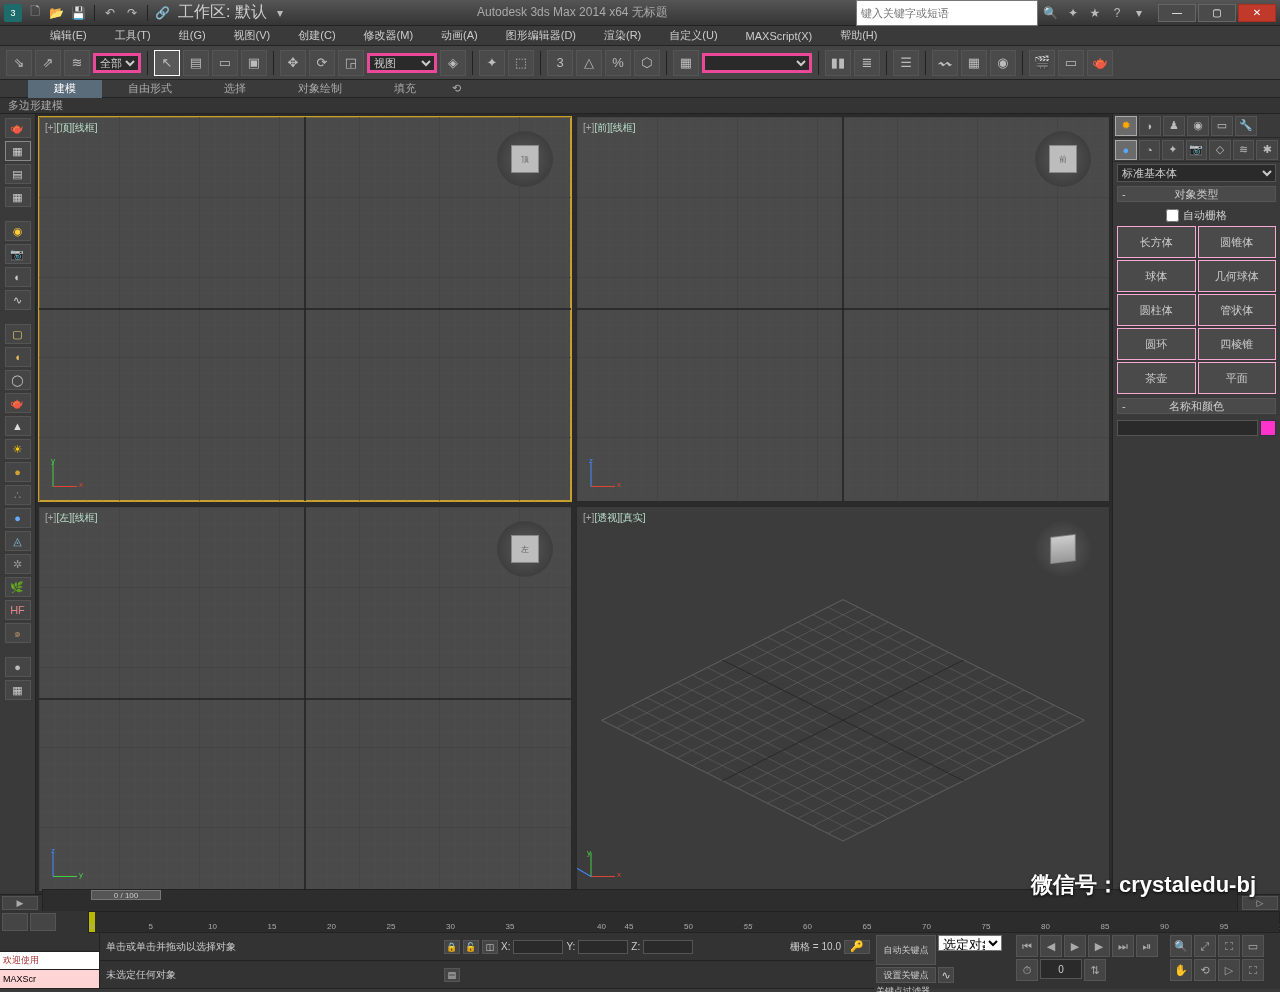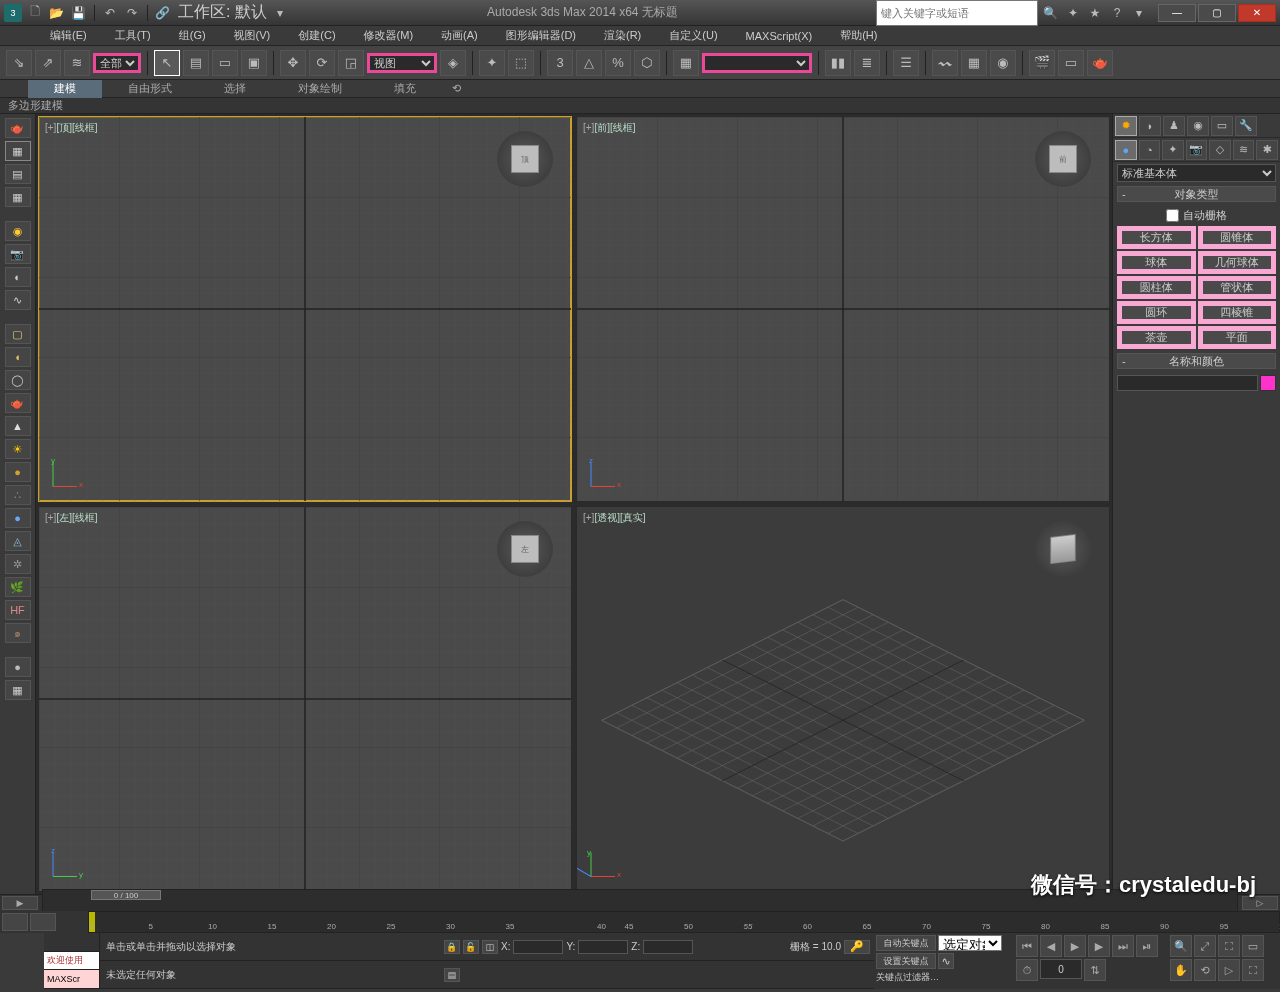--- a/index.html
+++ b/index.html
@@ -4,21 +4,21 @@
 <style>
   *{margin:0;padding:0;box-sizing:border-box;font-family:"Microsoft YaHei",Arial,sans-serif;}
   html,body{width:1280px;height:992px;background:#3c3c3c;color:#ccc;font-size:11px;overflow:hidden;}
   
   .titlebar{height:26px;background:linear-gradient(#555,#353535);display:flex;align-items:center;gap:4px;padding:0 4px;border-bottom:1px solid #222;}
   .titlebar .logo{width:18px;height:18px;background:#1e6b6b;border-radius:2px;display:flex;align-items:center;justify-content:center;font-size:9px;color:#fff;}
   .titlebar .ico{width:18px;height:18px;display:flex;align-items:center;justify-content:center;font-size:12px;color:#bbb;cursor:pointer;}
   .titlebar .sep{width:1px;height:16px;background:#222;margin:0 2px;}
   .titlebar .ws-label{color:#ccc;font-size:16px;margin-left:2px;}
   .titlebar .title{flex:1;text-align:center;color:#aaa;font-size:12px;}
-  .titlebar .search{width:162px;height:18px;background:#fff;color:#888;border:1px solid #777;font-size:11px;padding:12px 4px;}
+  .titlebar .search{width:182px;height:18px;background:#fff;color:#888;border:1px solid #777;font-size:11px;padding:12px 4px;}
   .titlebar .winbtns{display:flex;gap:2px;margin-left:6px;}
   .titlebar .wbtn{width:38px;height:18px;display:flex;align-items:center;justify-content:center;border:1px solid #666;background:#4a4a4a;color:#fff;font-size:10px;cursor:pointer;}
   .titlebar .wbtn.close{background:#c0392b;border-color:#a53022;}
   
   .menubar{height:20px;background:#3a3a3a;display:flex;align-items:center;padding:0 36px;gap:0;border-bottom:1px solid #222;}
   .menubar .mi{padding:0 14px;height:20px;display:flex;align-items:center;color:#ccc;cursor:pointer;font-size:11px;}
   
   .maintb{height:34px;background:#444;display:flex;align-items:center;gap:3px;padding:0 6px;border-bottom:1px solid #222;}
   .maintb .tbtn{width:26px;height:26px;border:1px solid #555;background:#4a4a4a;display:flex;align-items:center;justify-content:center;color:#bbb;font-size:13px;cursor:pointer;}
   .maintb .tbtn.active{border:1px solid #fff;background:#5a5a5a;}
@@ -58,39 +58,39 @@
   .cmdpanel .cprow{height:24px;display:flex;align-items:center;gap:2px;padding:0 2px;border-bottom:1px solid #2a2a2a;}
   .cmdpanel .cpb{width:22px;height:20px;border:1px solid #555;background:#454545;display:flex;align-items:center;justify-content:center;font-size:11px;cursor:pointer;color:#bbb;}
   .cmdpanel .cpb.active{background:#6b6b6b;border-color:#aaa;}
   .cmdpanel select{width:calc(100% - 8px);margin:2px 4px;height:18px;background:#2a2a2a;color:#ccc;border:1px solid #555;font-size:11px;}
   .cmdpanel .rollouthdr{height:16px;background:#4a4a4a;color:#ccc;display:flex;align-items:center;padding:0 4px;border:1px solid #555;margin:2px 4px;font-size:11px;justify-content:center;position:relative;cursor:pointer;}
   .cmdpanel .rollouthdr .tog{position:absolute;left:4px;}
   .cmdpanel .rollbody{padding:2px 4px;}
   .cmdpanel .chk{display:flex;justify-content:center;align-items:center;gap:4px;height:18px;color:#ccc;font-size:11px;}
   .cmdpanel .chk input{accent-color:#888;}
   .cmdpanel .btnrow{display:flex;gap:2px;margin-top:2px;}
-  .cmdpanel .obtn{flex:1;height:23px;background:#4a4a4a;border:5px solid #f9a8d4;color:#ccc;font-size:11px;display:flex;align-items:center;justify-content:center;cursor:pointer;}
+  .cmdpanel .obtn{flex:1;height:32px;background:#4a4a4a;border:1px solid #f9a8d4;color:#ccc;font-size:11px;display:flex;align-items:center;justify-content:center;cursor:pointer;}
   .cmdpanel .ncrow{display:flex;gap:2px;margin:4px 4px;}
   .cmdpanel .ncrow input{flex:1;height:16px;background:#2a2a2a;border:1px solid #555;color:#ccc;font-size:10px;padding:0 3px;}
   .cmdpanel .swatch{width:16px;height:16px;background:#ff33cc;border:1px solid #333;cursor:pointer;}
   
   .bottom{height:98px;background:#3a3a3a;border-top:1px solid #222;display:flex;flex-direction:column;}
   .trackbar{height:16px;display:flex;align-items:center;background:#333;}
   .trackbar .tplay{width:36px;height:14px;background:#444;border:1px solid #555;margin:0 2px;display:flex;align-items:center;justify-content:center;cursor:pointer;color:#aaa;font-size:9px;}
   .trackbar .tscroll{flex:1;height:28px;background:#2d2d2d;border:1px solid #222;position:relative;margin:0 2px;}
   .trackbar .tscroll .thn{position:absolute;left:48px;width:70px;height:10px;background:#555;border:1px solid #777;font-size:8px;color:#ccc;text-align:center;}
   .timeline{height:22px;display:flex;background:#333;}
   .timeline .tlpre{width:88px;display:flex;align-items:center;padding:0 2px;gap:2px;}
   .timeline .tlpre .mini{width:26px;height:18px;border:1px solid #555;background:#454545;cursor:pointer;}
   .timeline .tlticks{flex:1;position:relative;background:#2c2c2c;border:1px solid #222;}
   .timeline .tlticks .cur{position:absolute;left:0;top:0;width:6px;height:100%;background:#b8b800;}
   .timeline .tlticks .tk{position:absolute;bottom:1px;font-size:8px;color:#aaa;}
   .status{height:56px;display:flex;}
   .status .script{width:100px;display:flex;flex-direction:column;border-right:1px solid #222;}
-  .status .script .srow{flex:1;border-bottom:1px solid #222;font-size:9px;color:#aaa;display:flex;align-items:center;padding:0 3px;background:#333;margin-left:44px;}
+  .status .script .srow{flex:1;border-bottom:1px solid #222;font-size:9px;color:#aaa;display:flex;align-items:center;padding:0 3px;background:#333;}
   .status .prompt{width:340px;display:flex;flex-direction:column;}
   .status .prompt .prow{flex:1;border-bottom:1px solid #222;color:#ccc;font-size:10px;display:flex;align-items:center;padding:0 6px;background:#333;}
   .status .coords{flex:1;display:flex;flex-direction:column;}
   .status .coords .crow{flex:1;display:flex;align-items:center;gap:3px;padding:0 4px;background:#333;border-bottom:1px solid #222;font-size:10px;color:#ccc;}
   .status .coords .cin{width:50px;height:14px;background:#2a2a2a;border:1px solid #555;color:#ccc;font-size:9px;}
   .status .coords .lock{width:16px;height:14px;border:1px solid #555;background:#454545;display:flex;align-items:center;justify-content:center;font-size:9px;cursor:pointer;}
   .status .nav{width:210px;display:flex;flex-wrap:wrap;align-content:flex-start;gap:2px;padding:2px;background:#333;}
   .status .nav .nb{width:22px;height:22px;border:1px solid #555;background:#454545;cursor:pointer;display:flex;align-items:center;justify-content:center;font-size:11px;color:#aaa;}
   .status .anim{width:140px;display:flex;flex-wrap:wrap;align-content:flex-start;gap:2px;padding:2px;background:#333;font-size:9px;color:#ccc;}
   .status .anim .ab{width:22px;height:22px;border:1px solid #555;background:#454545;cursor:pointer;display:flex;align-items:center;justify-content:center;font-size:11px;}
@@ -433,21 +433,21 @@
           <input class="cin" style="">
         <span style="margin-left:auto">栅格 = </span>
           <span>10.0</span>
         <div class="lock" style="width:26px;font-size:11px;color:#d4a030">🔑</div>
       </div>
       <div class="crow">
         <div class="lock">▤</div>
       </div>
     </div>
     <div class="anim">
-      <span style="width:60px;height:16px;border:1px solid #555;display:flex;align-items:center;justify-content:center;background:#454545">自动关键点</span>
+      <span style="width:60px;height:30px;border:1px solid #555;display:flex;align-items:center;justify-content:center;background:#454545">自动关键点</span>
       <select style="width:64px;height:16px;background:#fff;color:#000;font-size:13px"><option>选定对象</option></select>
       <span style="width:60px;height:16px;border:1px solid #555;display:flex;align-items:center;justify-content:center;background:#454545">设置关键点</span>
       <div class="ab" style="width:16px;height:16px">∿</div>
       <span style="height:16px;font-size:9px">关键点过滤器…</span>
     </div>
     <div class="nav" style="width:154px">
       <div class="nb">⏮</div>
       <div class="nb">◀</div>
       <div class="nb">▶</div>
       <div class="nb">▶</div>

